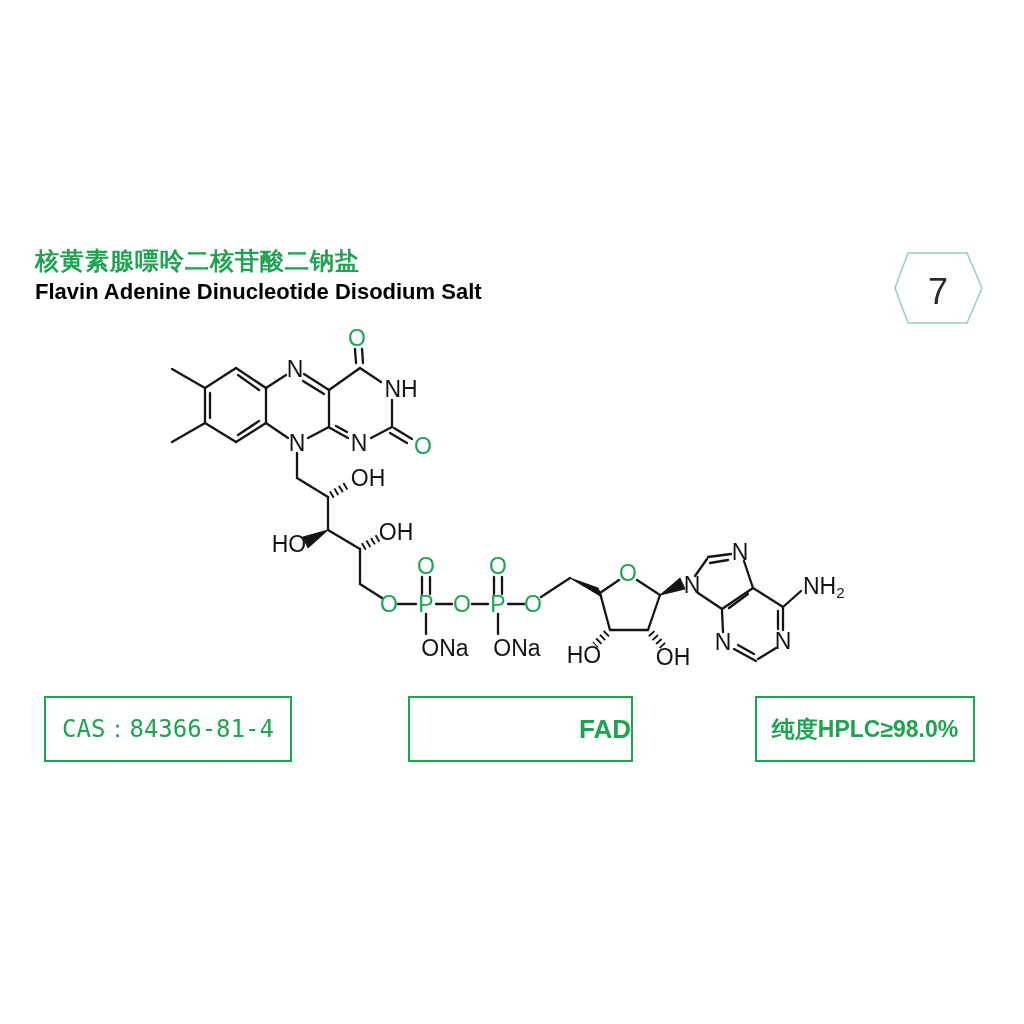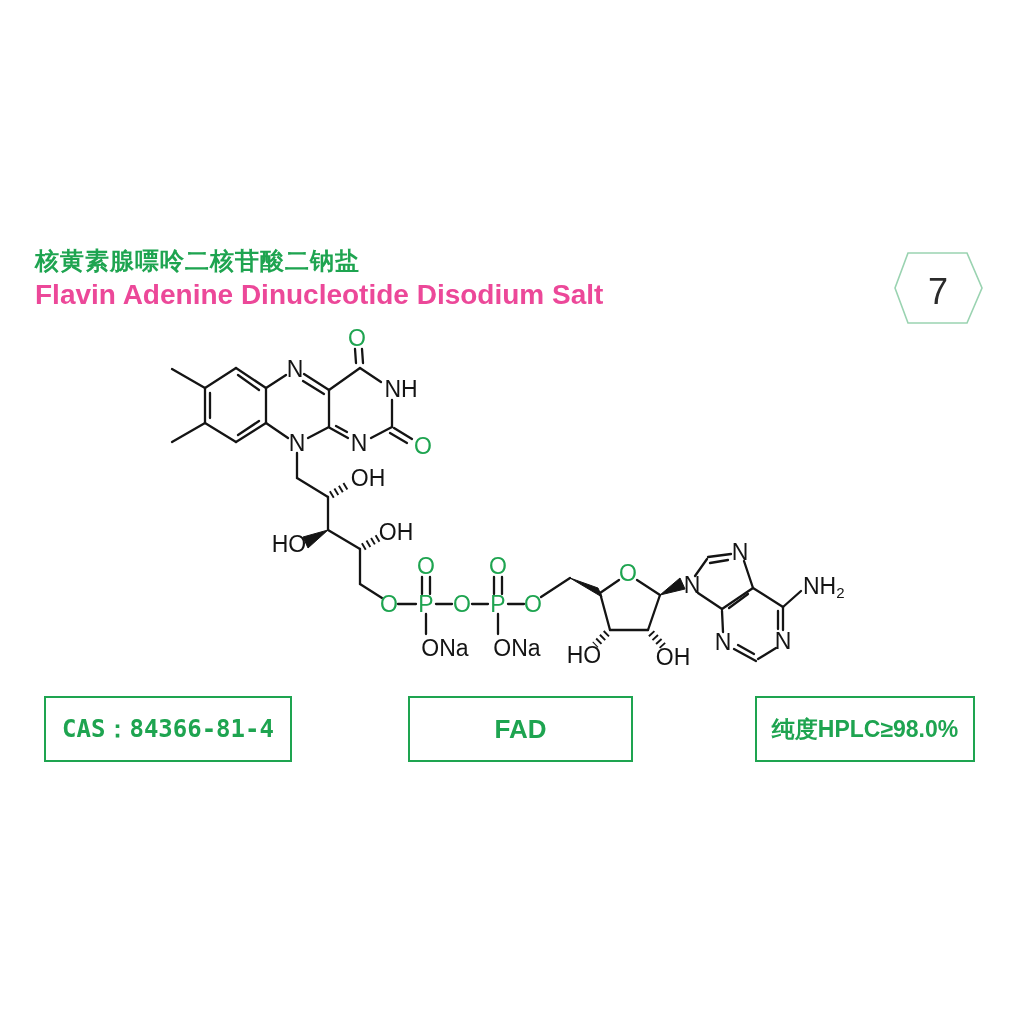--- a/index.html
+++ b/index.html
@@ -1,32 +1,32 @@
 <!DOCTYPE html>
 <html><head>
 <meta charset="utf-8">
 <style>
   html,body{margin:0;padding:0;background:#ffffff;}
   .page{position:relative;width:984px;height:1024px;background:#ffffff;overflow:hidden;
         font-family:"Liberation Sans", sans-serif;}
   .title-zh{position:absolute;left:35px;top:245px;font-size:24px;font-weight:700;
             color:#1ea450;letter-spacing:1px;}
-  .title-en{position:absolute;left:35px;top:279px;font-size:28px;font-weight:700;color:#ec4899;}
+  .title-en{position:absolute;left:35px;top:279px;font-size:22px;font-weight:700;color:#000000;}
   .badge-svg{position:absolute;left:890px;top:245px;}
   .badge-num{font-family:"Liberation Sans",sans-serif;}
   .struct-svg{position:absolute;left:0;top:0;}
   .struct-svg line{stroke:#141414;stroke-width:2.3;stroke-linecap:round;}
   .struct-svg line.hash{stroke-width:7.5;stroke-dasharray:1.9 3.4;stroke-linecap:butt;}
   .struct-svg polygon.wedge{fill:#141414;stroke:#141414;stroke-width:1;}
   .struct-svg text{font-family:"Liberation Sans",sans-serif;}
   .info-box{position:absolute;border:2px solid #1ea450;display:flex;
             align-items:center;justify-content:center;color:#1ea450;box-sizing:border-box;}
   .box-cas{left:44px;top:696px;width:248px;height:66px;
-           font-family:"DejaVu Sans Mono","Liberation Mono",monospace;font-size:24px;font-weight:700;}
-  .box-abbr{left:408px;top:696px;width:225px;height:66px;font-size:26px;font-weight:700;}
+           font-family:"DejaVu Sans Mono","Liberation Mono",monospace;font-size:24px;font-weight:400;}
+  .box-abbr{left:408px;top:696px;width:225px;height:66px;font-size:26px;font-weight:700;justify-content:flex-end;}
   .box-purity{left:755px;top:696px;width:220px;height:66px;font-size:23px;font-weight:700;}
 </style>
 </head>
 <body>
 
 <div class="page">
 
   <div class="title-zh">核黄素腺嘌呤二核苷酸二钠盐</div>
   <div class="title-en">Flavin Adenine Dinucleotide Disodium Salt</div>
 

